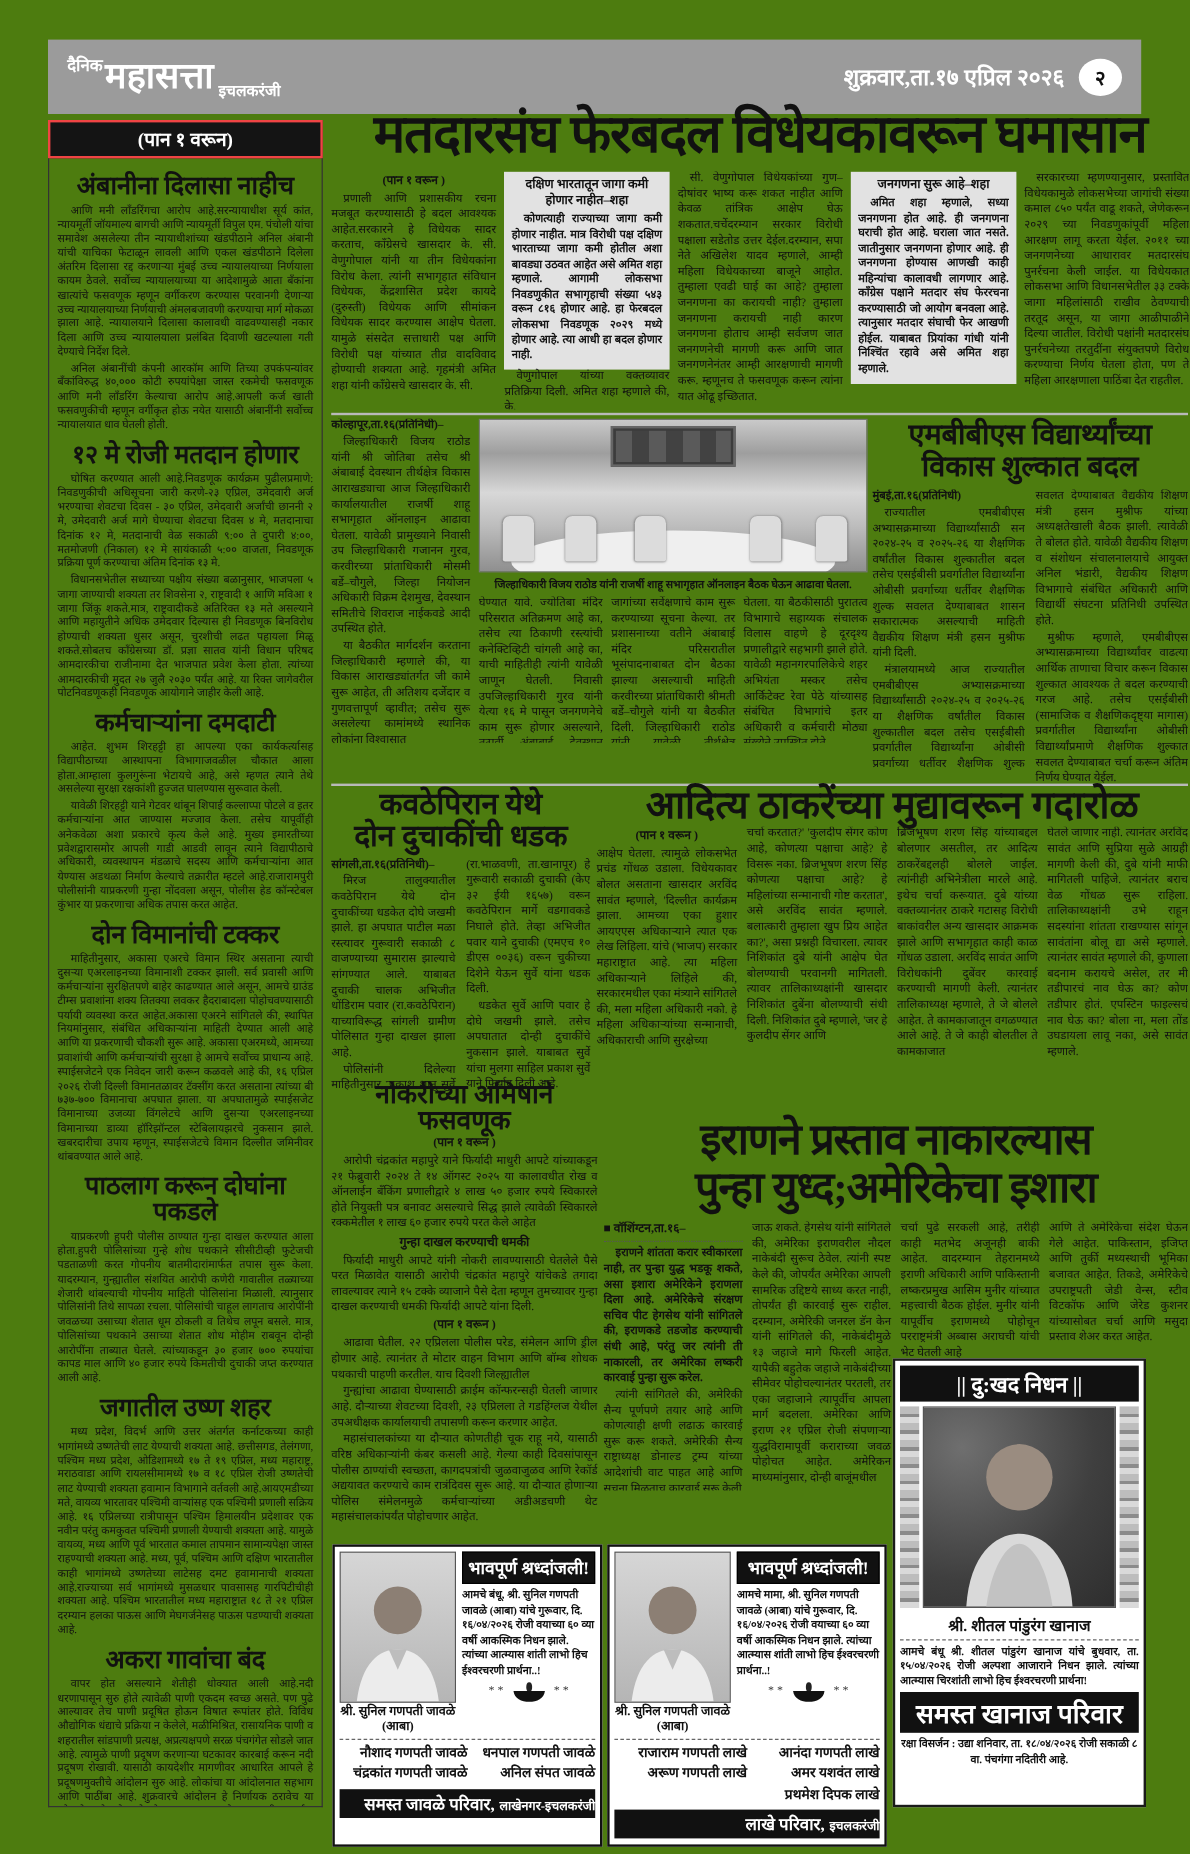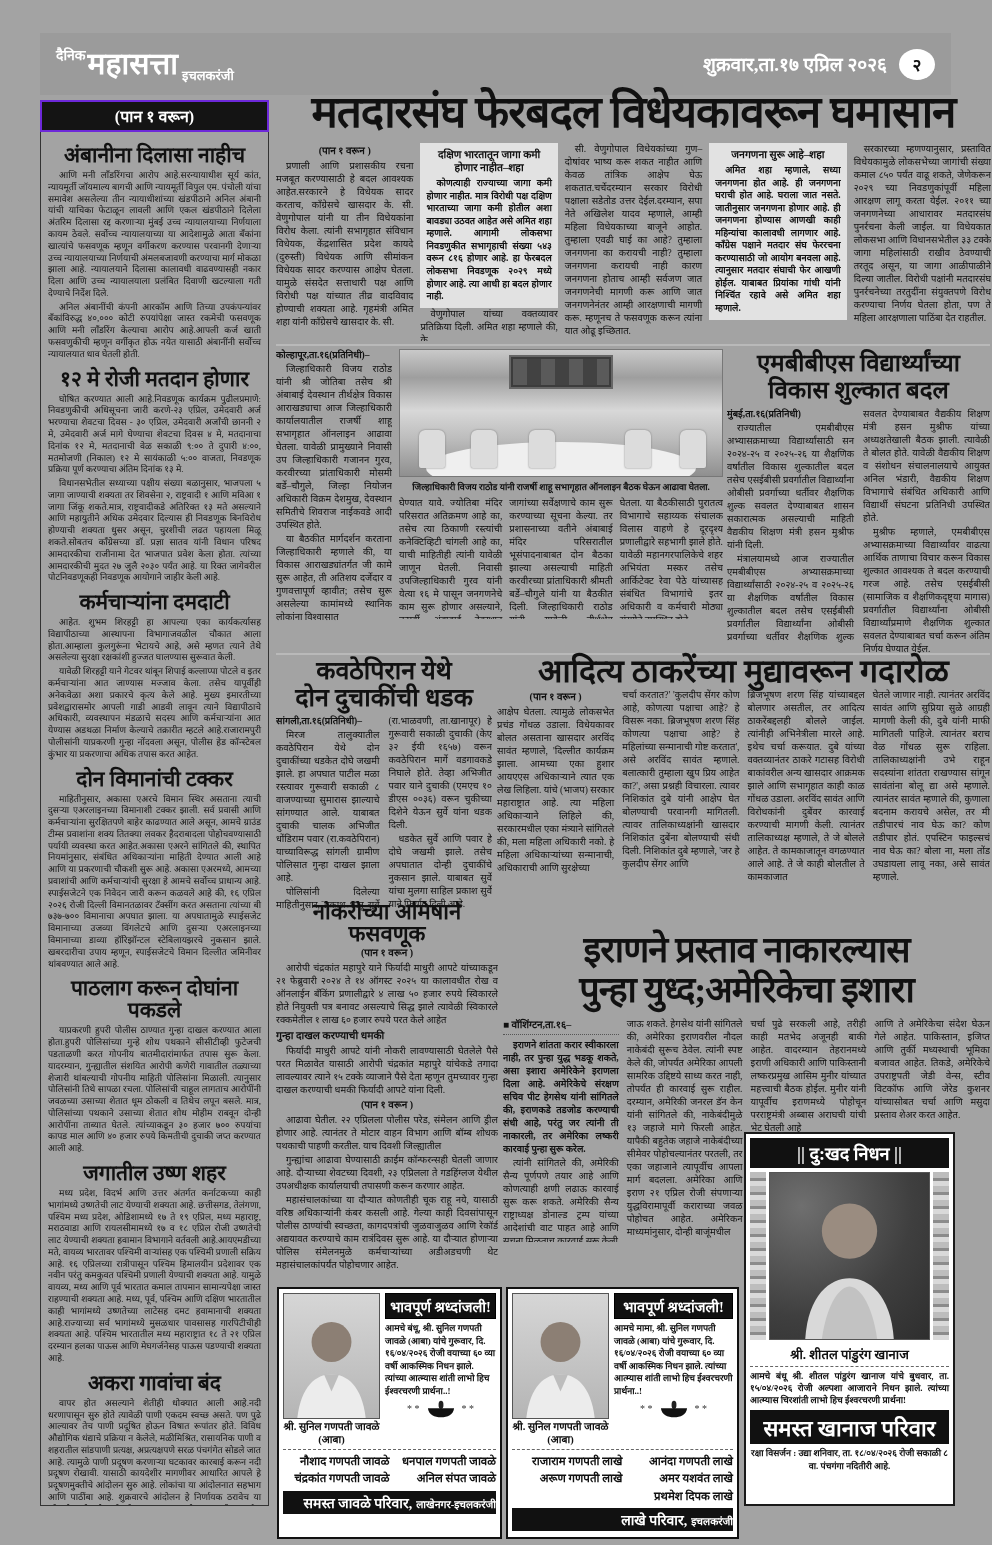--- a/index.html
+++ b/index.html
@@ -1,34 +1,34 @@
 <!DOCTYPE html>
 <html><head>
 <meta charset="utf-8">
 <style>
   html,body{margin:0;padding:0;background:#e8e8e8;}
-  .page{position:relative;width:992px;height:1545px;background:#a3a3a3;margin:0 auto;
+  .page{position:relative;width:992px;height:1545px;background:#4d7c0f;margin:0 auto;
         font-family:"Liberation Serif",serif;color:#111;overflow:hidden;}
   [data-name]{box-sizing:border-box;}
 
   
   .masthead{position:absolute;left:40px;top:33px;width:911px;height:62px;background:#9b9b9b;
             display:flex;align-items:center;justify-content:space-between;padding:0 16px;}
   .brand{color:#fff;display:flex;align-items:flex-start;line-height:1;}
   .brand-pre{font-size:14px;font-weight:bold;margin-top:2px;}
   .brand-main{font-size:30px;font-weight:bold;margin:2px 4px 0 2px;}
   .brand-suf{font-size:13px;font-weight:bold;margin-top:22px;}
   .mast-right{display:flex;align-items:center;}
   .mast-date{color:#fff;font-weight:bold;font-size:19px;}
   .page-circle{width:36px;height:31px;background:#fff;color:#111;border-radius:50%;
                display:flex;align-items:center;justify-content:center;font-weight:bold;font-size:17px;margin-left:12px;}
 
   
   .leftcol{position:absolute;left:40px;top:100px;width:229px;height:1414px;}
-  .cont-tag{background:#141414;color:#fff;border:2px solid #6d28d9;text-align:center;
+  .cont-tag{background:#141414;color:#fff;border:2px solid #ef4444;text-align:center;
             font-weight:bold;font-size:16px;padding:3px 0;}
   .leftcol-box{border:1.5px solid #333;border-top:none;padding:5px 7px;height:1374px;overflow:hidden;}
   .leftcol h2{font-size:21px;font-weight:bold;text-align:center;line-height:1.05;margin:7px 0 4px;}
   .leftcol p{font-size:9px;line-height:1.31;text-align:justify;margin:0 0 2px;text-indent:11px;}
 
   
   .rule{position:absolute;background:#b9b9b9;height:2px;}
   .cont-small{font-weight:bold;font-size:10px;text-align:center;margin:1px 0 2px;}
   .dateline{font-weight:bold;font-size:9.5px;margin:0 0 1px;}
   .body-txt{font-size:9.5px;line-height:1.37;text-align:justify;}
@@ -74,21 +74,21 @@
 
   
   .aditya{position:absolute;left:497px;top:655px;width:493px;}
   .aditya-h{font-size:32px;font-weight:bold;text-align:center;line-height:1;margin:0;}
   .aditya-cols{display:flex;gap:8px;height:212px;overflow:hidden;margin-top:2px;}
   .aditya-col{flex:1;}
 
   
   .fas{position:absolute;left:276px;top:901px;width:222px;height:384px;overflow:hidden;}
   .fas-h{font-size:22px;font-weight:bold;text-align:center;margin:0;line-height:1;}
-  .subhead{font-weight:bold;font-size:10.5px;margin:2px 0;}
+  .subhead{font-weight:bold;font-size:10.5px;text-align:center;margin:2px 0;}
   .police-h{font-size:20px;font-weight:bold;text-align:center;margin:4px 0 1px;line-height:1;}
 
   
   .iran{position:absolute;left:503px;top:931px;width:487px;}
   .iran-h{font-size:36px;font-weight:bold;text-align:center;line-height:1.1;margin:0;letter-spacing:-1px;}
   .iran-cols{display:flex;gap:8px;margin-top:8px;height:224px;overflow:hidden;}
   .iran-col{flex:1;}
   .iran-date{font-weight:bold;font-size:10px;border-bottom:1px dotted #555;padding-bottom:2px;margin-bottom:4px;}
   .iran-lead{font-weight:bold;}
 

